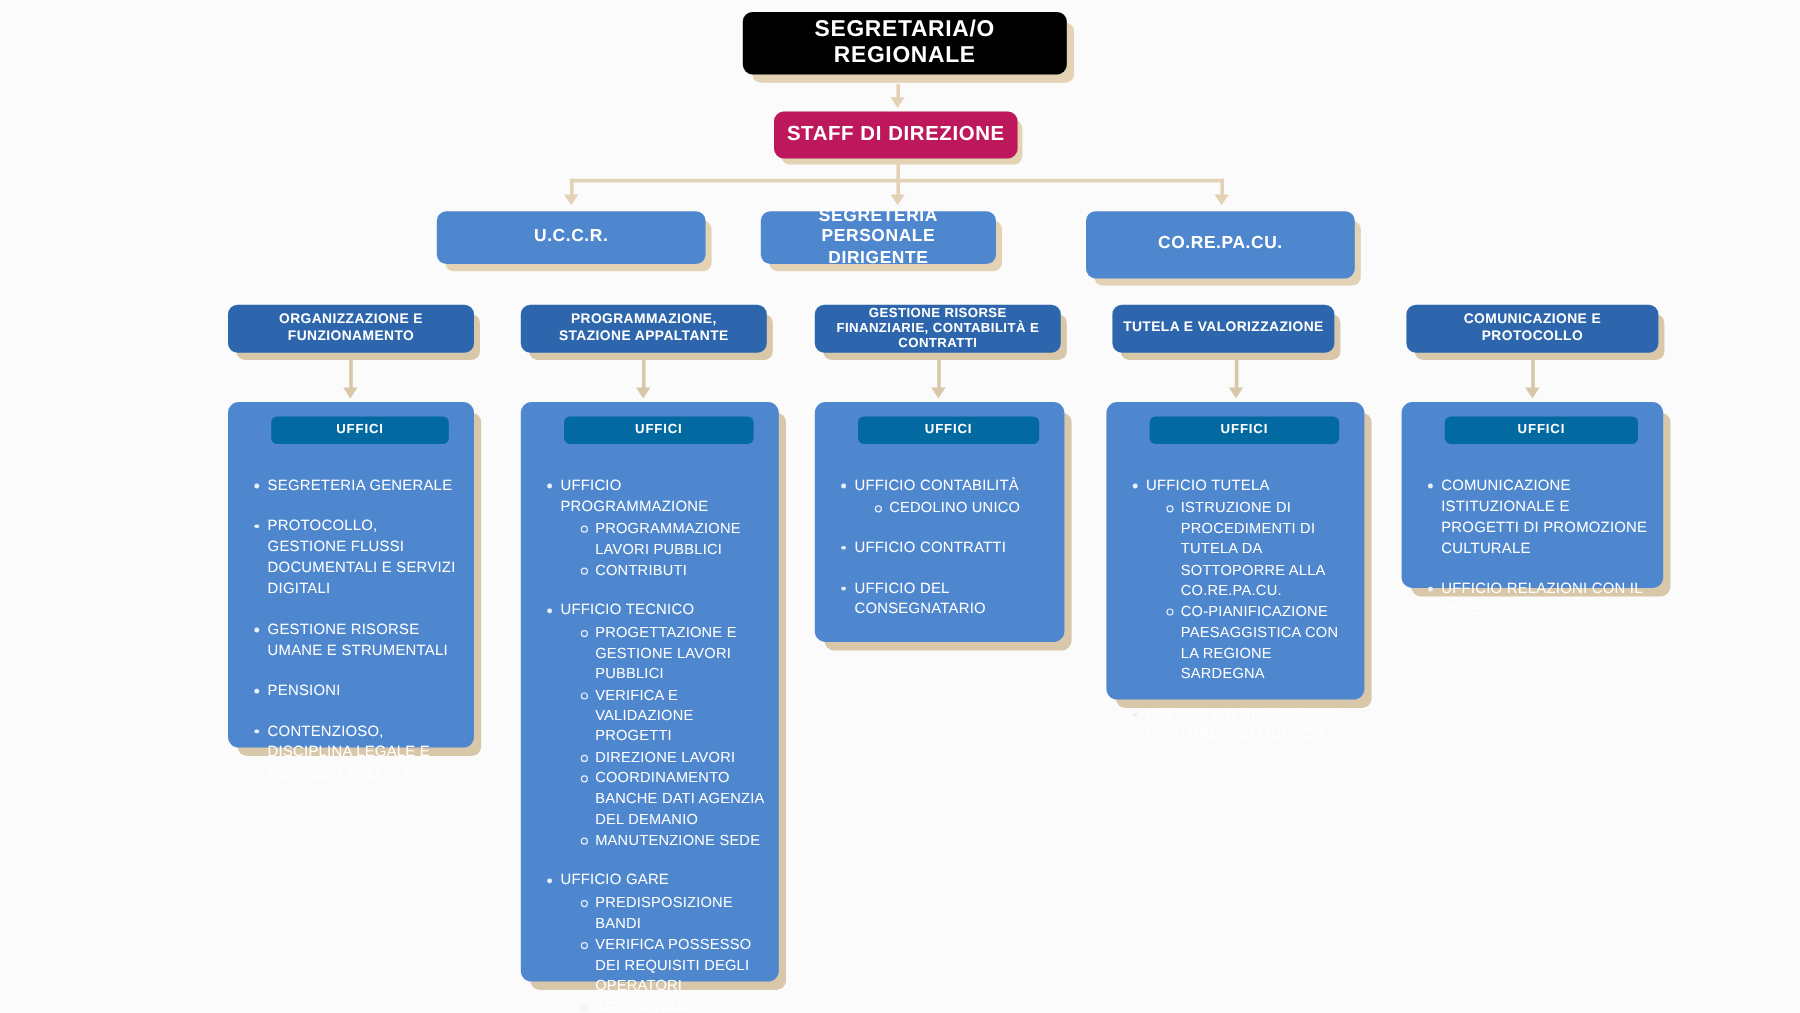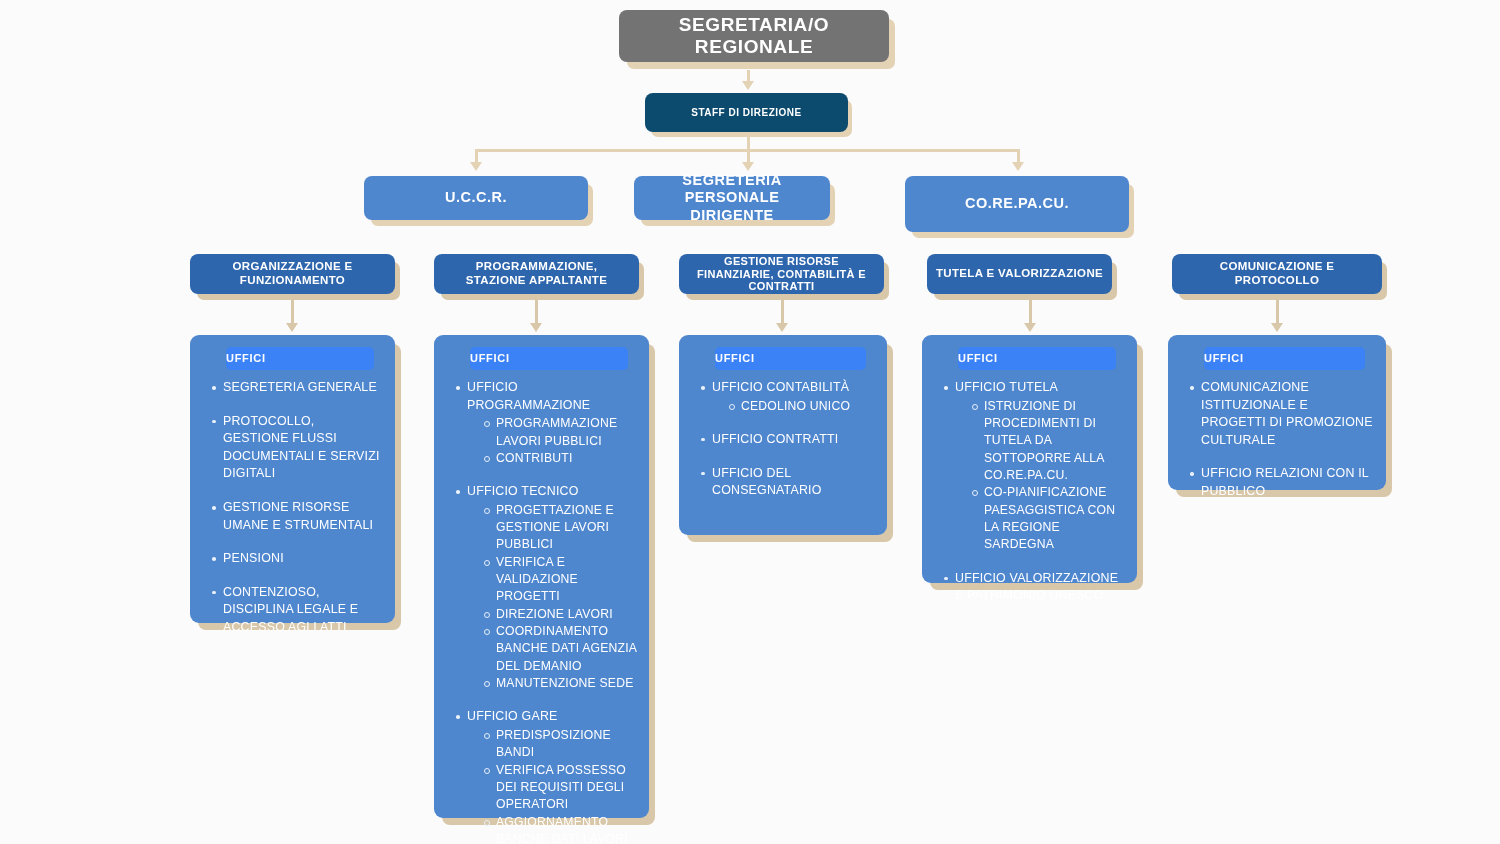--- a/index.html
+++ b/index.html
@@ -24,28 +24,28 @@
     align-items: center;
     justify-content: center;
     text-align: center;
     font-weight: bold;
     letter-spacing: 0.4px;
     line-height: 1.18;
     box-shadow: 7px 8px 0 -1px #e3d2b4;
   }
 
   .node-root {
-    background: #737373;
+    background: #000000;
     font-size: 19px;
     letter-spacing: 0.6px;
   }
 
   .node-staff {
-    background: #0c4a6e;
-    font-size: 10px;
+    background: #be185d;
+    font-size: 17px;
     letter-spacing: 0.5px;
     box-shadow: 5px 6px 0 -1px #e3d2b4;
   }
 
   .node-tier2 {
     background: #4f87cf;
     font-size: 14.5px;
     letter-spacing: 0.5px;
     box-shadow: 6px 7px 0 -1px #e3d2b4;
   }
@@ -60,29 +60,29 @@
   
   .panel {
     position: absolute;
     background: #4f87cf;
     border-radius: 9px;
     box-shadow: 7px 8px 0 -1px #d8c7a8;
     padding: 10px 10px 14px 10px;
   }
 
   .panel-chip {
-    background: #3b82f6;
+    background: #0369a1;
     border-radius: 5px;
     color: #fff;
     font-size: 11px;
     font-weight: bold;
     letter-spacing: 0.7px;
-    text-align: left;
+    text-align: center;
     padding: 5px 0 6px 0;
-    margin: 2px 11px 9px 26px;
+    margin: 2px 11px 26px 26px;
   }
 
   .panel ul { list-style: none; }
 
   .lvl1 { margin: 0 2px 0 10px; }
   .lvl1 > li {
     position: relative;
     padding-left: 13px;
     color: #ffffff;
     font-size: 12.4px;

